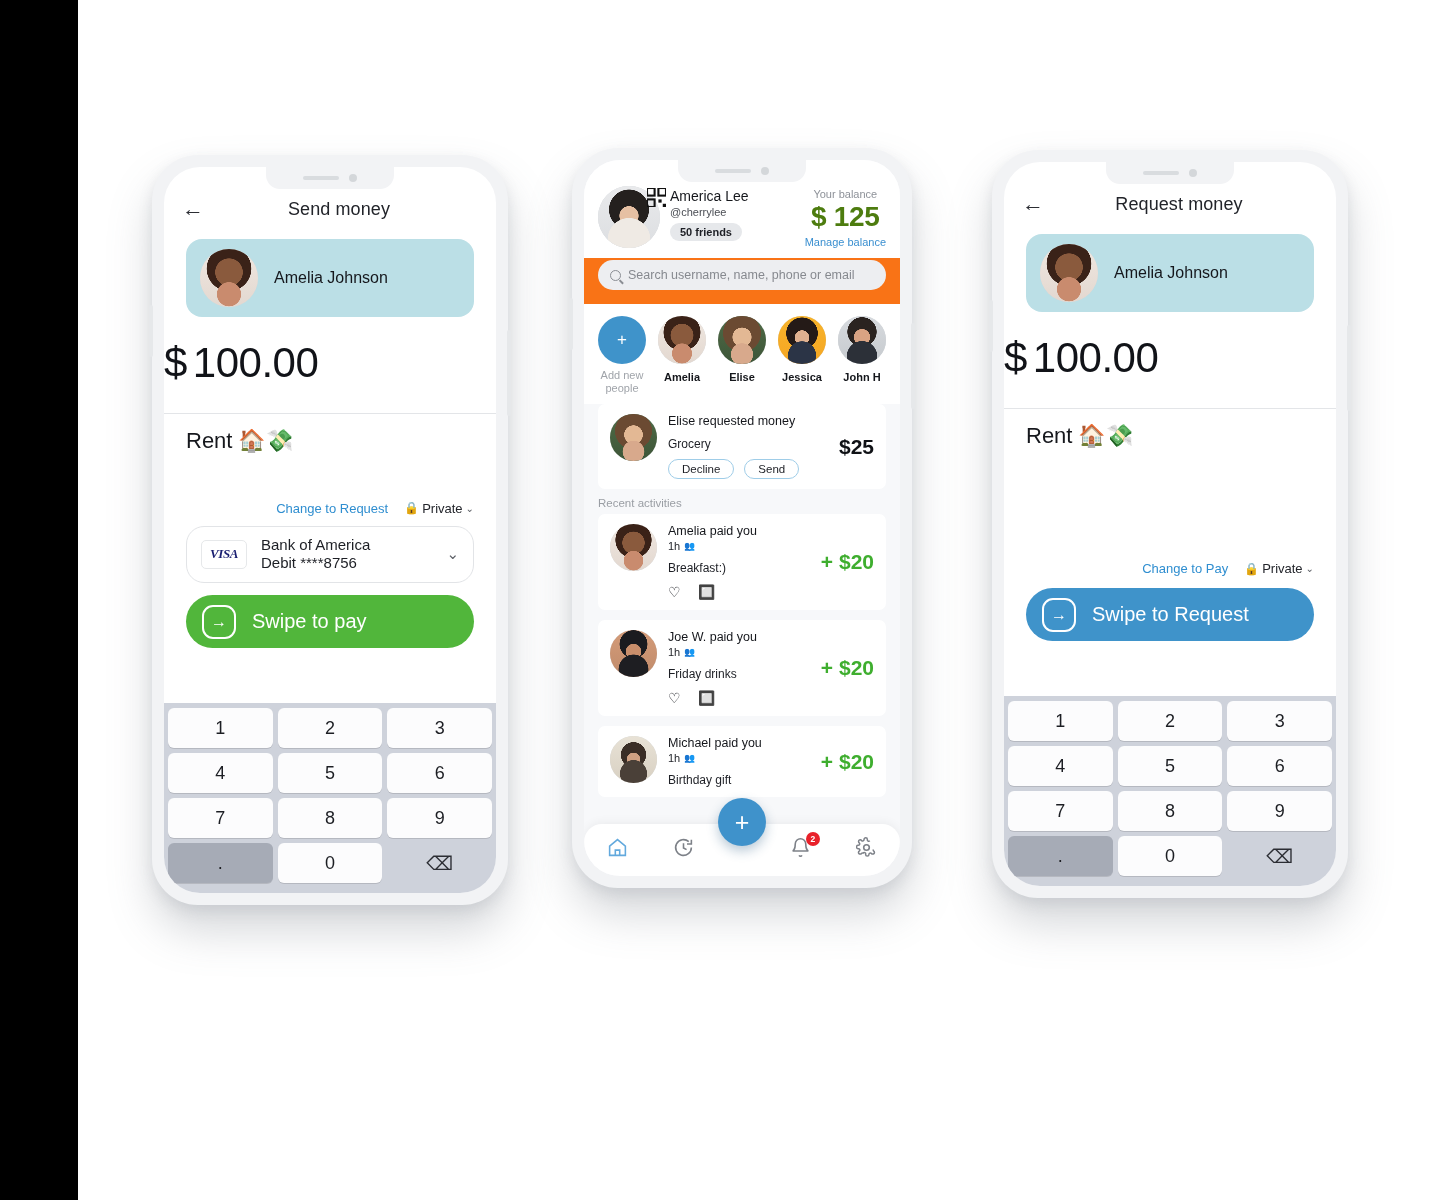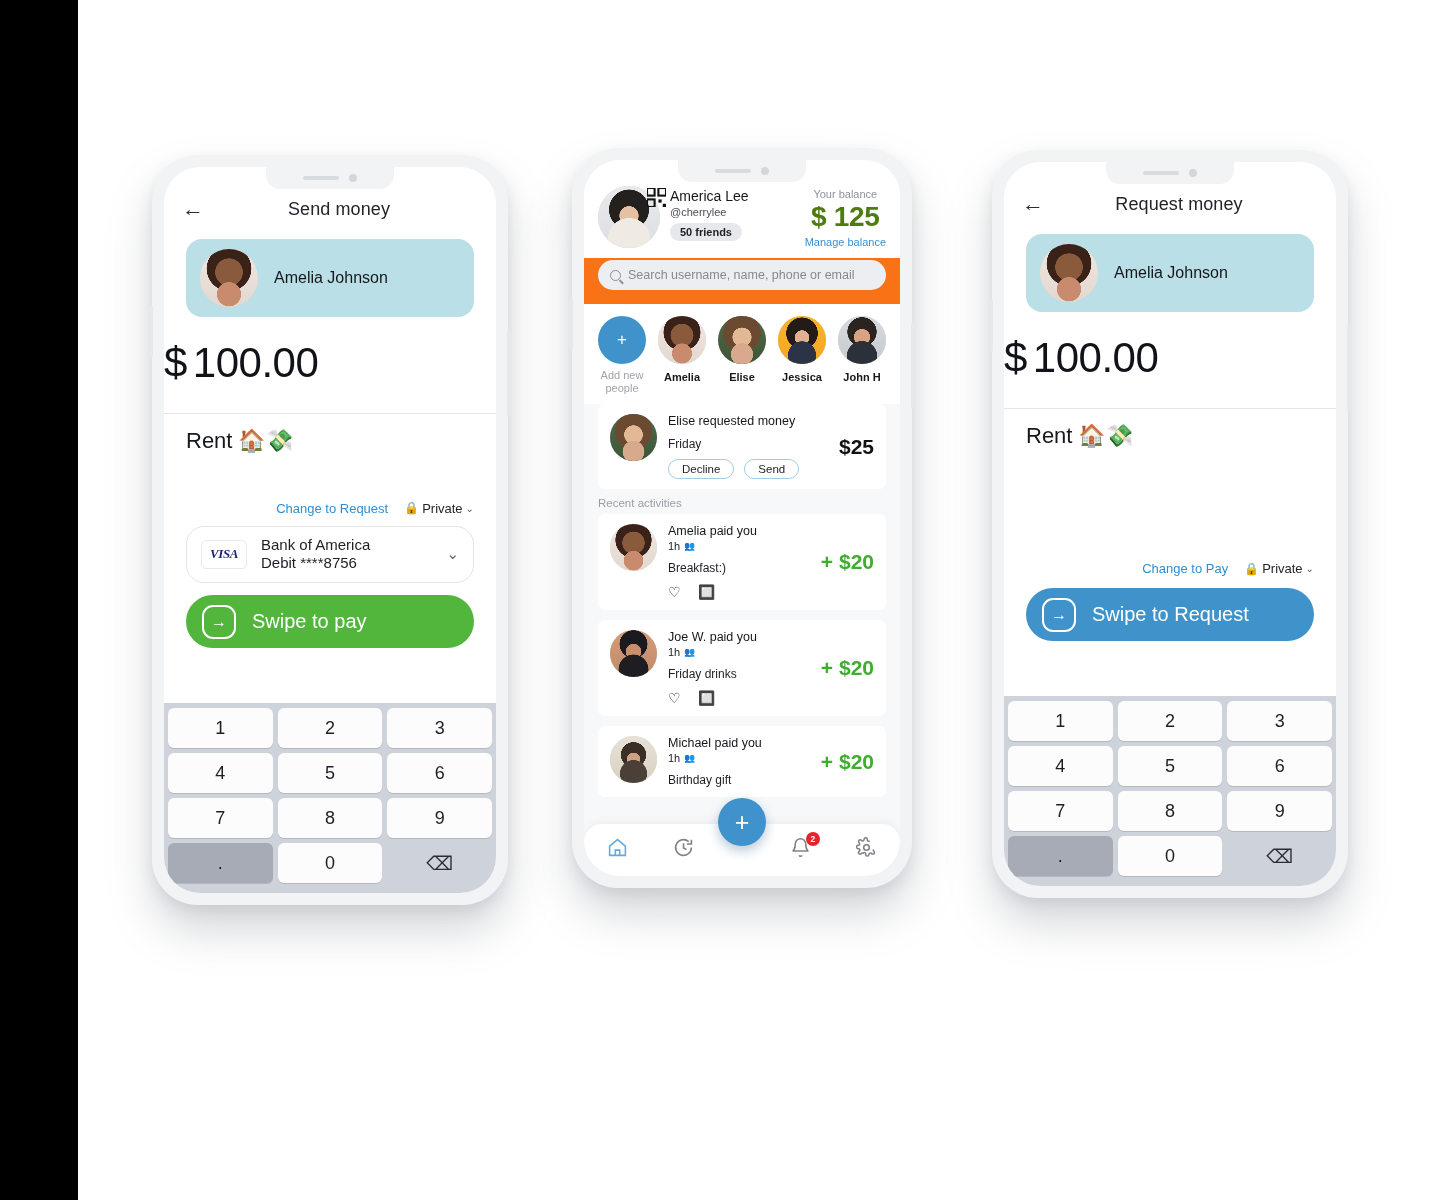--- a/index.html
+++ b/index.html
@@ -390,21 +390,21 @@
           </div>
         </div>
 
 
         <div class="card">
           <div class="avatar">
               <div class="face f-elise"></div>
             </div>
           <div class="card-mid">
             <div class="c-title">Elise requested money</div>
-            <div class="c-sub">Friday</div>
+            <div class="c-sub">Grocery</div>
             <div class="btnrow">
               <span class="minibtn">Decline</span>
               <span class="minibtn">Send</span>
             </div>
           </div>
           <div class="c-amt">$25</div>
         </div>
 
         <div class="sec-lb">Recent activities</div>
 

